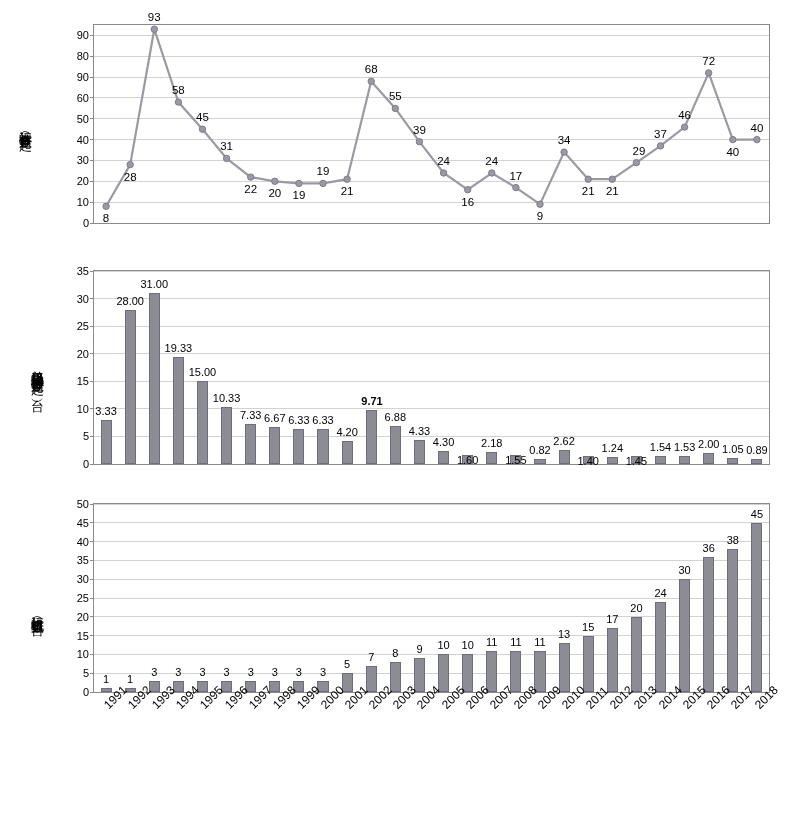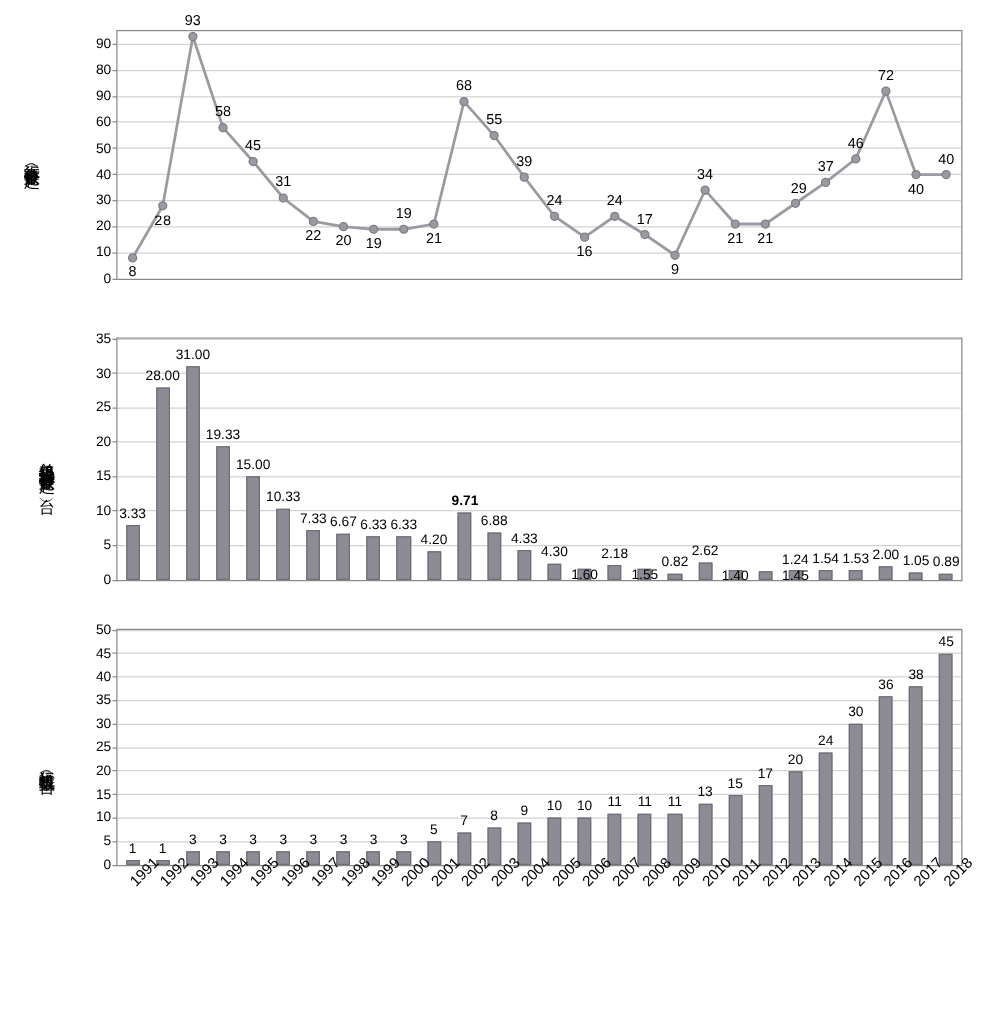--- a/index.html
+++ b/index.html
@@ -190,21 +190,21 @@
           <circle cx="494.2" cy="154.2" r="3.2" fill="#9a9aa2" stroke="#7d7d86" stroke-width="1"></circle>
           <circle cx="518.3" cy="154.2" r="3.2" fill="#9a9aa2" stroke="#7d7d86" stroke-width="1"></circle>
           <circle cx="542.4" cy="137.6" r="3.2" fill="#9a9aa2" stroke="#7d7d86" stroke-width="1"></circle>
           <circle cx="566.5" cy="120.9" r="3.2" fill="#9a9aa2" stroke="#7d7d86" stroke-width="1"></circle>
           <circle cx="590.6" cy="102.1" r="3.2" fill="#9a9aa2" stroke="#7d7d86" stroke-width="1"></circle>
           <circle cx="614.7" cy="47.9" r="3.2" fill="#9a9aa2" stroke="#7d7d86" stroke-width="1"></circle>
           <circle cx="638.8" cy="114.6" r="3.2" fill="#9a9aa2" stroke="#7d7d86" stroke-width="1"></circle>
           <circle cx="662.9" cy="114.6" r="3.2" fill="#9a9aa2" stroke="#7d7d86" stroke-width="1"></circle>
         </svg>
         <div class="pt-label" style="left: 12.0536px; top: 187.326px;">8</div>
-        <div class="pt-label" style="left: 36.1607px; top: 145.642px; font-family: Liberation Mono, monospace;">28</div>
+        <div class="pt-label" style="left: 36.1607px; top: 145.642px;">28</div>
         <div class="pt-label" style="left: 60.2679px; top: -13.8316px;">93</div>
         <div class="pt-label" style="left: 84.375px; top: 59.1158px;">58</div>
         <div class="pt-label" style="left: 108.482px; top: 86.2105px;">45</div>
         <div class="pt-label" style="left: 132.589px; top: 115.389px;">31</div>
         <div class="pt-label" style="left: 156.696px; top: 158.147px;">22</div>
         <div class="pt-label" style="left: 180.804px; top: 162.316px;">20</div>
         <div class="pt-label" style="left: 204.911px; top: 164.4px;">19</div>
         <div class="pt-label" style="left: 229.018px; top: 140.4px;">19</div>
         <div class="pt-label" style="left: 253.125px; top: 160.232px;">21</div>
         <div class="pt-label" style="left: 277.232px; top: 38.2737px;">68</div>
@@ -289,21 +289,21 @@
         <div class="bar-label" style="left: 397.768px; top: 165.979px;">2.18</div>
         <div class="bar" style="left: 416.33px; width: 11.0893px; height: 8.54714px; background: rgb(140, 140, 149); border-color: rgb(110, 110, 120);"></div>
         <div class="bar-label" style="left: 421.875px; top: 183.453px;">1.55</div>
         <div class="bar" style="left: 440.438px; width: 11.0893px; height: 4.52171px; background: rgb(140, 140, 149); border-color: rgb(110, 110, 120);"></div>
         <div class="bar-label" style="left: 445.982px; top: 173.478px;">0.82</div>
         <div class="bar" style="left: 464.545px; width: 11.0893px; height: 14.4474px; background: rgb(140, 140, 149); border-color: rgb(110, 110, 120);"></div>
         <div class="bar-label" style="left: 470.089px; top: 163.553px;">2.62</div>
         <div class="bar" style="left: 488.652px; width: 11.0893px; height: 7.72px; background: rgb(140, 140, 149); border-color: rgb(110, 110, 120);"></div>
         <div class="bar-label" style="left: 494.196px; top: 184.28px;">1.40</div>
         <div class="bar" style="left: 512.759px; width: 11.0893px; height: 6.83771px; background: rgb(140, 140, 149); border-color: rgb(110, 110, 120);"></div>
-        <div class="bar-label" style="left: 518.304px; top: 171.162px; margin-left: 24px;">1.24</div>
+        <div class="bar-label" style="left: 518.304px; top: 171.162px;">1.24</div>
         <div class="bar" style="left: 536.866px; width: 11.0893px; height: 7.99571px; background: rgb(140, 140, 149); border-color: rgb(110, 110, 120);"></div>
         <div class="bar-label" style="left: 542.411px; top: 184.004px;">1.45</div>
         <div class="bar" style="left: 560.973px; width: 11.0893px; height: 8.492px; background: rgb(140, 140, 149); border-color: rgb(110, 110, 120);"></div>
         <div class="bar-label" style="left: 566.518px; top: 169.508px;">1.54</div>
         <div class="bar" style="left: 585.08px; width: 11.0893px; height: 8.43686px; background: rgb(140, 140, 149); border-color: rgb(110, 110, 120);"></div>
         <div class="bar-label" style="left: 590.625px; top: 169.563px;">1.53</div>
         <div class="bar" style="left: 609.188px; width: 11.0893px; height: 11.0286px; background: rgb(140, 140, 149); border-color: rgb(110, 110, 120);"></div>
         <div class="bar-label" style="left: 614.732px; top: 166.971px;">2.00</div>
         <div class="bar" style="left: 633.295px; width: 11.0893px; height: 5.79px; background: rgb(140, 140, 149); border-color: rgb(110, 110, 120);"></div>
         <div class="bar-label" style="left: 638.839px; top: 172.21px;">1.05</div>

